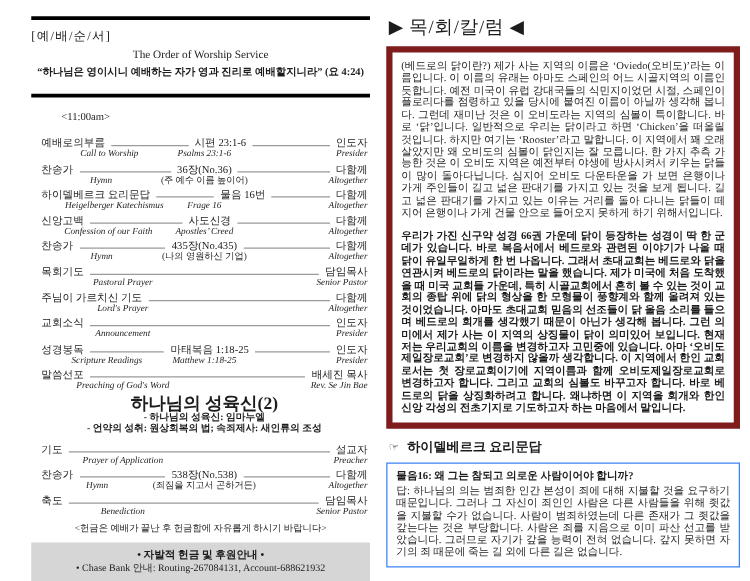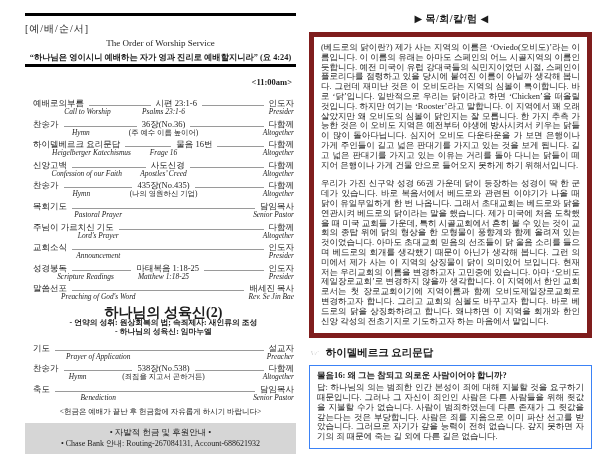--- a/index.html
+++ b/index.html
@@ -6,45 +6,45 @@
   .page {
     position:relative; width:600px; height:465px; overflow:hidden;
     background:#ffffff; color:#1c1c1c;
     font-family:"Liberation Serif","DejaVu Serif",serif;
   }
   
   .left-col { position:absolute; left:25px; top:13px; width:271px; }
   .rule { height:3px; background:#000; }
   .title { text-align:left; font-weight:normal; font-size:10px; letter-spacing:1px; margin-top:6px; }
   .subtitle { text-align:center; font-size:9px; margin-top:2px; }
-  .quote { text-align:center; font-weight:bold; font-size:8.3px; margin:4px 0 1px; }
-  .meta { display:flex; justify-content:flex-end; align-items:flex-start; margin:10px 4px 11px 24px; font-size:8.5px;font-weight:bold; }
+  .quote { text-align:center; font-weight:bold; font-size:8.3px; margin:4px 0 12px; }
+  .meta { display:flex; justify-content:space-between; align-items:flex-start; margin:10px 4px 11px 24px; font-size:8.5px; }
   .presider { text-align:right; line-height:10px; }
   .presider .en { font-style:italic; font-size:7.5px; }
   .worship { padding:0 2px 0 8px; }
   .wrow { margin-bottom:2.2px; }
   .wtop { display:flex; align-items:baseline; font-size:8.5px; line-height:10px; white-space:nowrap; }
   .fill { flex:1 1 auto; border-bottom:1px solid #9a9a9a; margin:0 5px 2px; align-self:flex-end; min-width:8px; }
   .wbot { display:grid; grid-template-columns:1fr auto 1fr; font-size:7.4px; line-height:8.4px; }
   .wbot .l { text-align:center; font-style:italic; }
   .wbot .c { text-align:center; }
   .wbot .c.it { font-style:italic; }
   .wbot .r { text-align:right; font-style:italic; }
   .sermon { text-align:center; margin:5px 0 6px; }
   .sermon .st { font-weight:bold; font-size:14px; line-height:11px; }
   .sermon .sl { font-weight:bold; font-size:7.8px; line-height:9.5px; }
   .offering-note { text-align:center; font-size:7.5px; margin-top:5px; }
   .support { background:#d6d6d6; text-align:center; padding:4px 6px 5px; margin-top:6px; font-size:8px; line-height:11px; }
-  .support .bt { font-weight:normal; font-size:8.5px; }
+  .support .bt { font-weight:bold; font-size:8.5px; }
   
   .right-col { position:absolute; left:309px; top:10px; width:283px; }
-  .colhead { font-weight:bold; font-size:10px; margin:2px 0 6px 2px; letter-spacing:0.5px;text-align:center; }
+  .colhead { font-weight:normal; font-size:15px; margin:2px 0 6px 2px; letter-spacing:0.5px; }
   .colbox { border:5px solid #7f1d1d; padding:6px 7px 7px; font-size:8.5px; line-height:9.8px; text-align:justify; }
   .colbox p { margin:0; }
-  .colbox p + p { margin-top:9px; }
+  .colbox p + p { margin-top:9px;font-weight:bold; }
   .cathead { font-weight:bold; font-size:10.5px; margin:8px 0 5px 2px; }
   .cathead .hand { font-size:9px; font-weight:normal; margin-right:4px; }
   .catbox { border:1px solid #3b82f6; padding:5px 7px 6px; font-size:8.5px; line-height:9.8px; }
   .catbox .q { font-weight:bold; margin:0 0 2px; text-align:left; }
   .catbox .a { margin:0; text-align:justify; }
 </style>
 </head>
 <body>
 
 <div class="page">
@@ -199,22 +199,22 @@
           </div>
         <div class="wbot">
             <span class="l">Preaching of God's Word</span>
             <span class="c"></span>
             <span class="r">Rev. Se Jin Bae</span>
           </div>
       </div>
 
       <div class="sermon">
         <div class="st">하나님의 성육신(2)</div>
+        <div class="sl">- 하나님의 성육신: 임마누엘</div>
         <div class="sl">- 언약의 성취: 원상회복의 법; 속죄제사: 새인류의 조성</div>
-        <div class="sl">- 하나님의 성육신: 임마누엘</div>
       </div>
 
       <div class="wrow">
         <div class="wtop">
             <span>기도</span>
             <span class="fill"></span>
             <span>설교자</span>
           </div>
         <div class="wbot">
             <span class="l">Prayer of Application</span>

